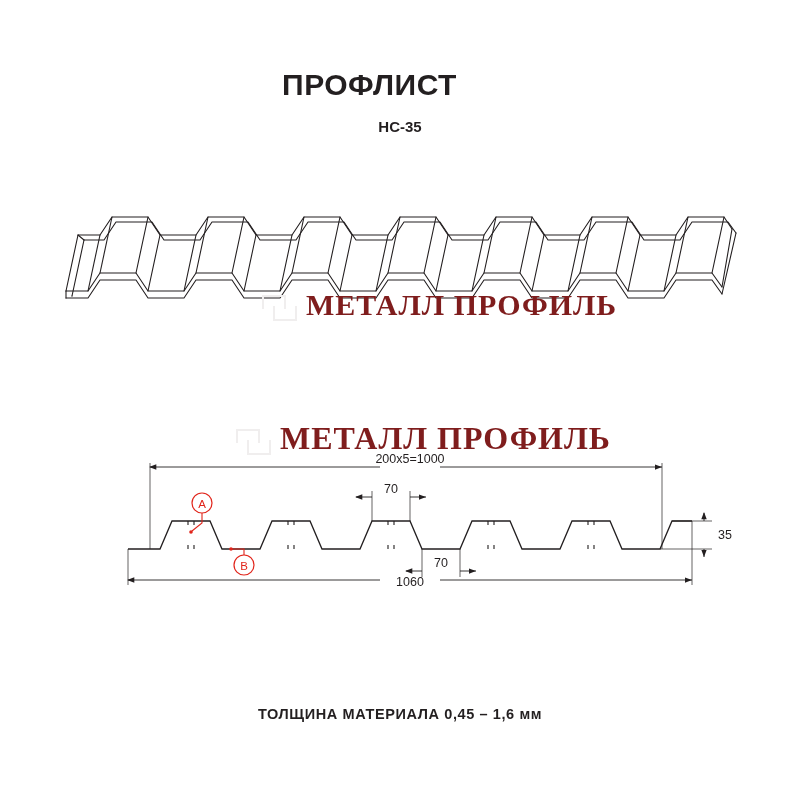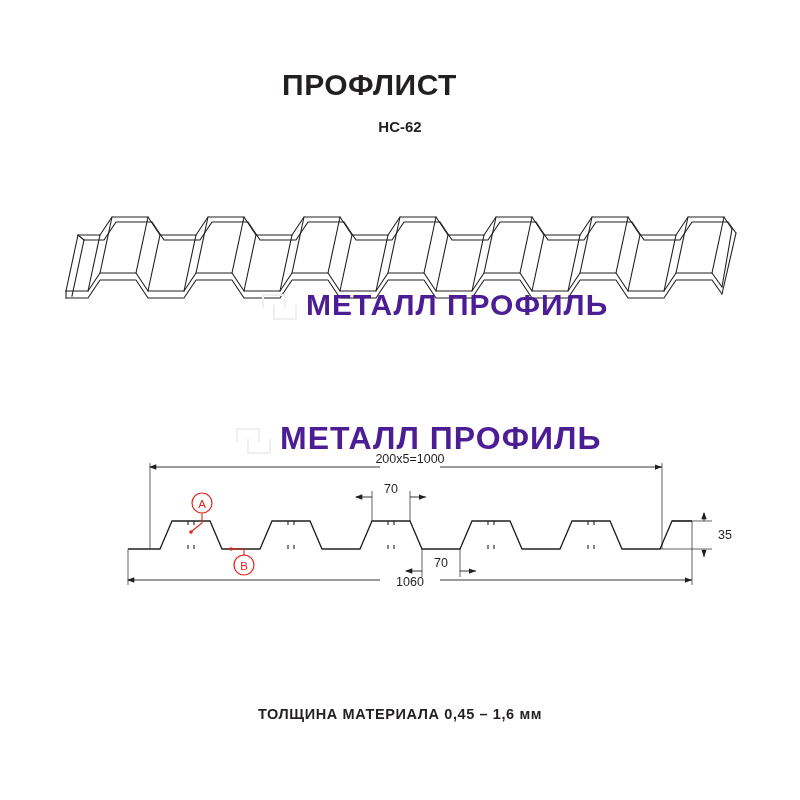--- a/index.html
+++ b/index.html
@@ -59,24 +59,25 @@
     position: absolute;
     left: 100px;
     top: 445px;
     width: 620px;
     height: 160px;
   }
   .wm {
     position: absolute;
     pointer-events: none;
     font-weight: bold;
-    color: #4c1d95;
+    color: #7f1d1d;
     letter-spacing: 1px;
     white-space: nowrap;
     font-size: 30px;
+    font-family: Liberation Serif, serif;
   }
   .wm1 { left: 262px; top: 288px; }
   .wm2 { left: 236px; top: 420px; font-size: 32px; }
   .wm .mark {
     display: inline-block;
     vertical-align: middle;
     width: 34px;
     height: 26px;
     margin-right: 10px;
     position: relative;
@@ -99,21 +100,21 @@
   }
   svg { display: block; overflow: visible; }
   text { font-family: "Liberation Sans", sans-serif; }
 </style>
 </head>
 <body>
 
 <div class="page">
 
   <div class="title">ПРОФЛИСТ</div>
-  <div class="subtitle">НС-62</div>
+  <div class="subtitle">НС-35</div>
 
   <div class="iso-wrap">
     <svg width="690" height="160" viewBox="0 0 690 160">
       <g fill="none" stroke="#231f20" stroke-width="1.1" stroke-linejoin="round" stroke-linecap="round">
 
         <path d="M 18 40
                  L 40 40 L 52 22 L 88 22 L 100 40 L 136 40
                  L 148 22 L 184 22 L 196 40 L 232 40
                  L 244 22 L 280 22 L 292 40 L 328 40
                  L 340 22 L 376 22 L 388 40 L 424 40

